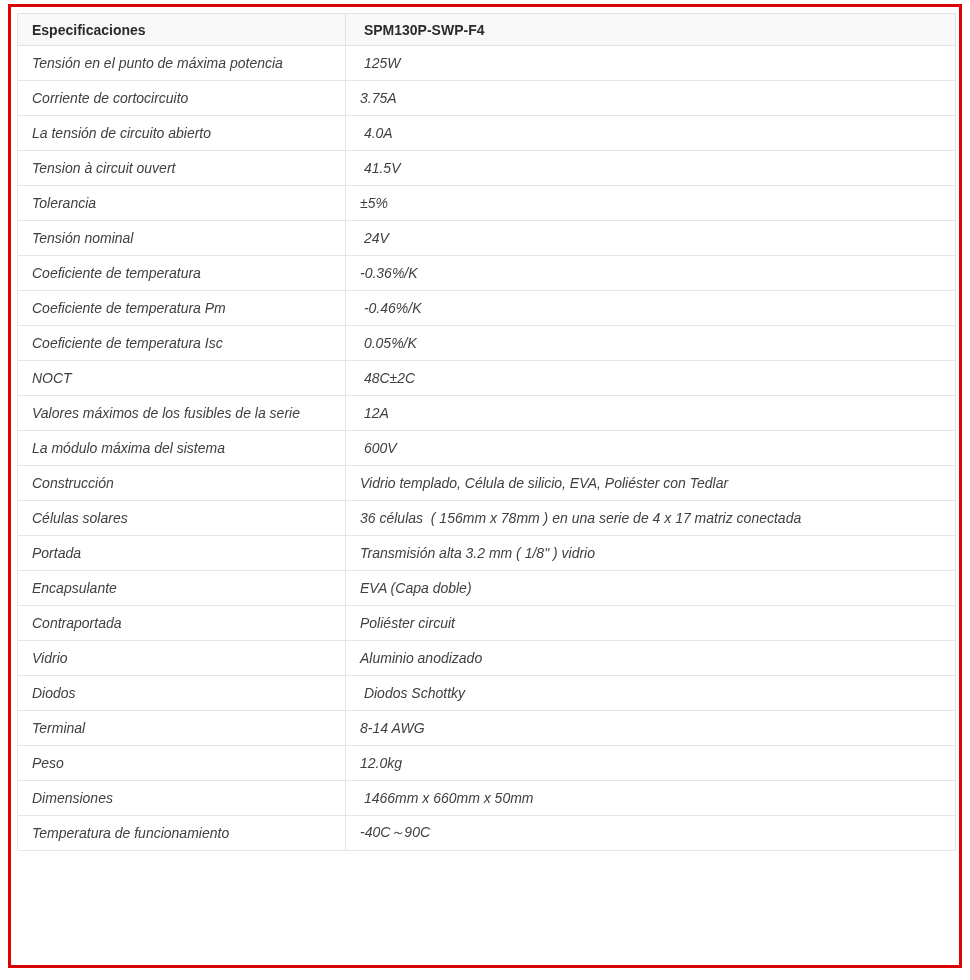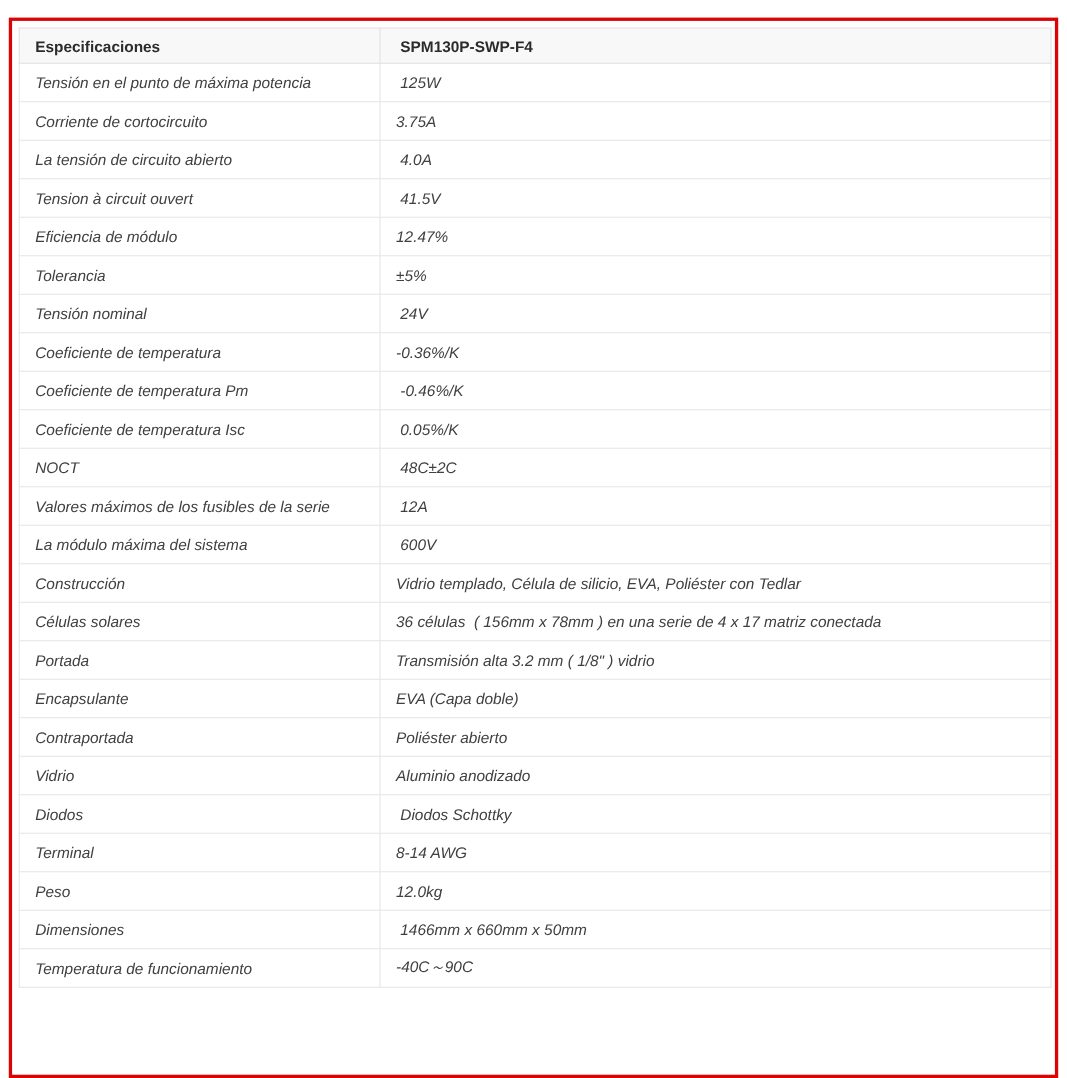--- a/index.html
+++ b/index.html
@@ -10,21 +10,21 @@
   }
   .page {
     position: relative;
     width: 970px;
     height: 980px;
     background: #ffffff;
     overflow: hidden;
   }
   .red-frame {
     position: absolute;
-    top: 16px;
+    top: 4px;
     left: 8px;
     width: 954px;
     height: 964px;
     box-sizing: border-box;
     border: 3px solid #db0404;
     background: #ffffff;
   }
   table.spec-table {
     border-collapse: collapse;
     table-layout: fixed;
@@ -85,24 +85,20 @@
           </tr>
           <tr>
             <td>La tensión de circuito abierto</td>
             <td> 4.0A</td>
           </tr>
           <tr>
             <td>Tension à circuit ouvert</td>
             <td> 41.5V</td>
           </tr>
           <tr>
-            <td>Eficiencia de módulo</td>
-            <td>12.47%</td>
-          </tr>
-          <tr>
             <td>Tolerancia</td>
             <td>±5%</td>
           </tr>
           <tr>
             <td>Tensión nominal</td>
             <td> 24V</td>
           </tr>
           <tr>
             <td>Coeficiente de temperatura</td>
             <td>-0.36%/K</td>
@@ -138,21 +134,21 @@
           <tr>
             <td>Portada</td>
             <td>Transmisión alta 3.2 mm ( 1/8" ) vidrio</td>
           </tr>
           <tr>
             <td>Encapsulante</td>
             <td>EVA (Capa doble)</td>
           </tr>
           <tr>
             <td>Contraportada</td>
-            <td>Poliéster abierto</td>
+            <td>Poliéster circuit</td>
           </tr>
           <tr>
             <td>Vidrio</td>
             <td>Aluminio anodizado</td>
           </tr>
           <tr>
             <td>Diodos</td>
             <td> Diodos Schottky</td>
           </tr>
           <tr>

